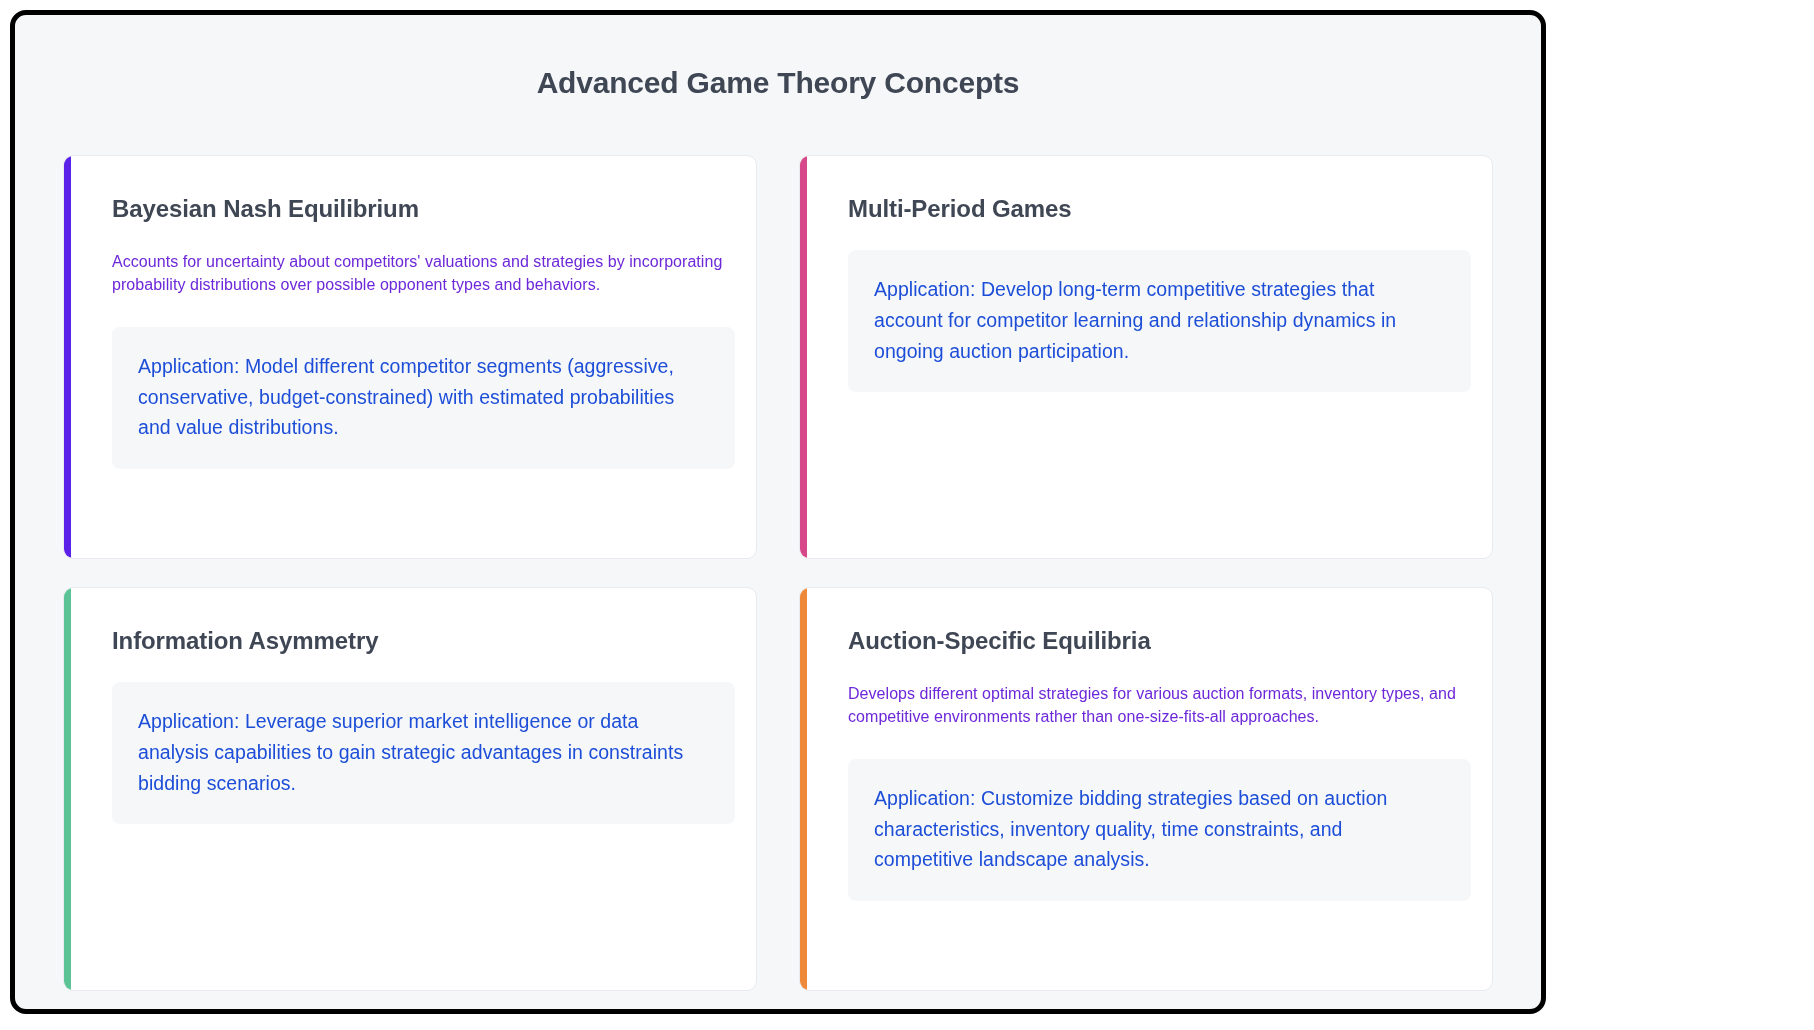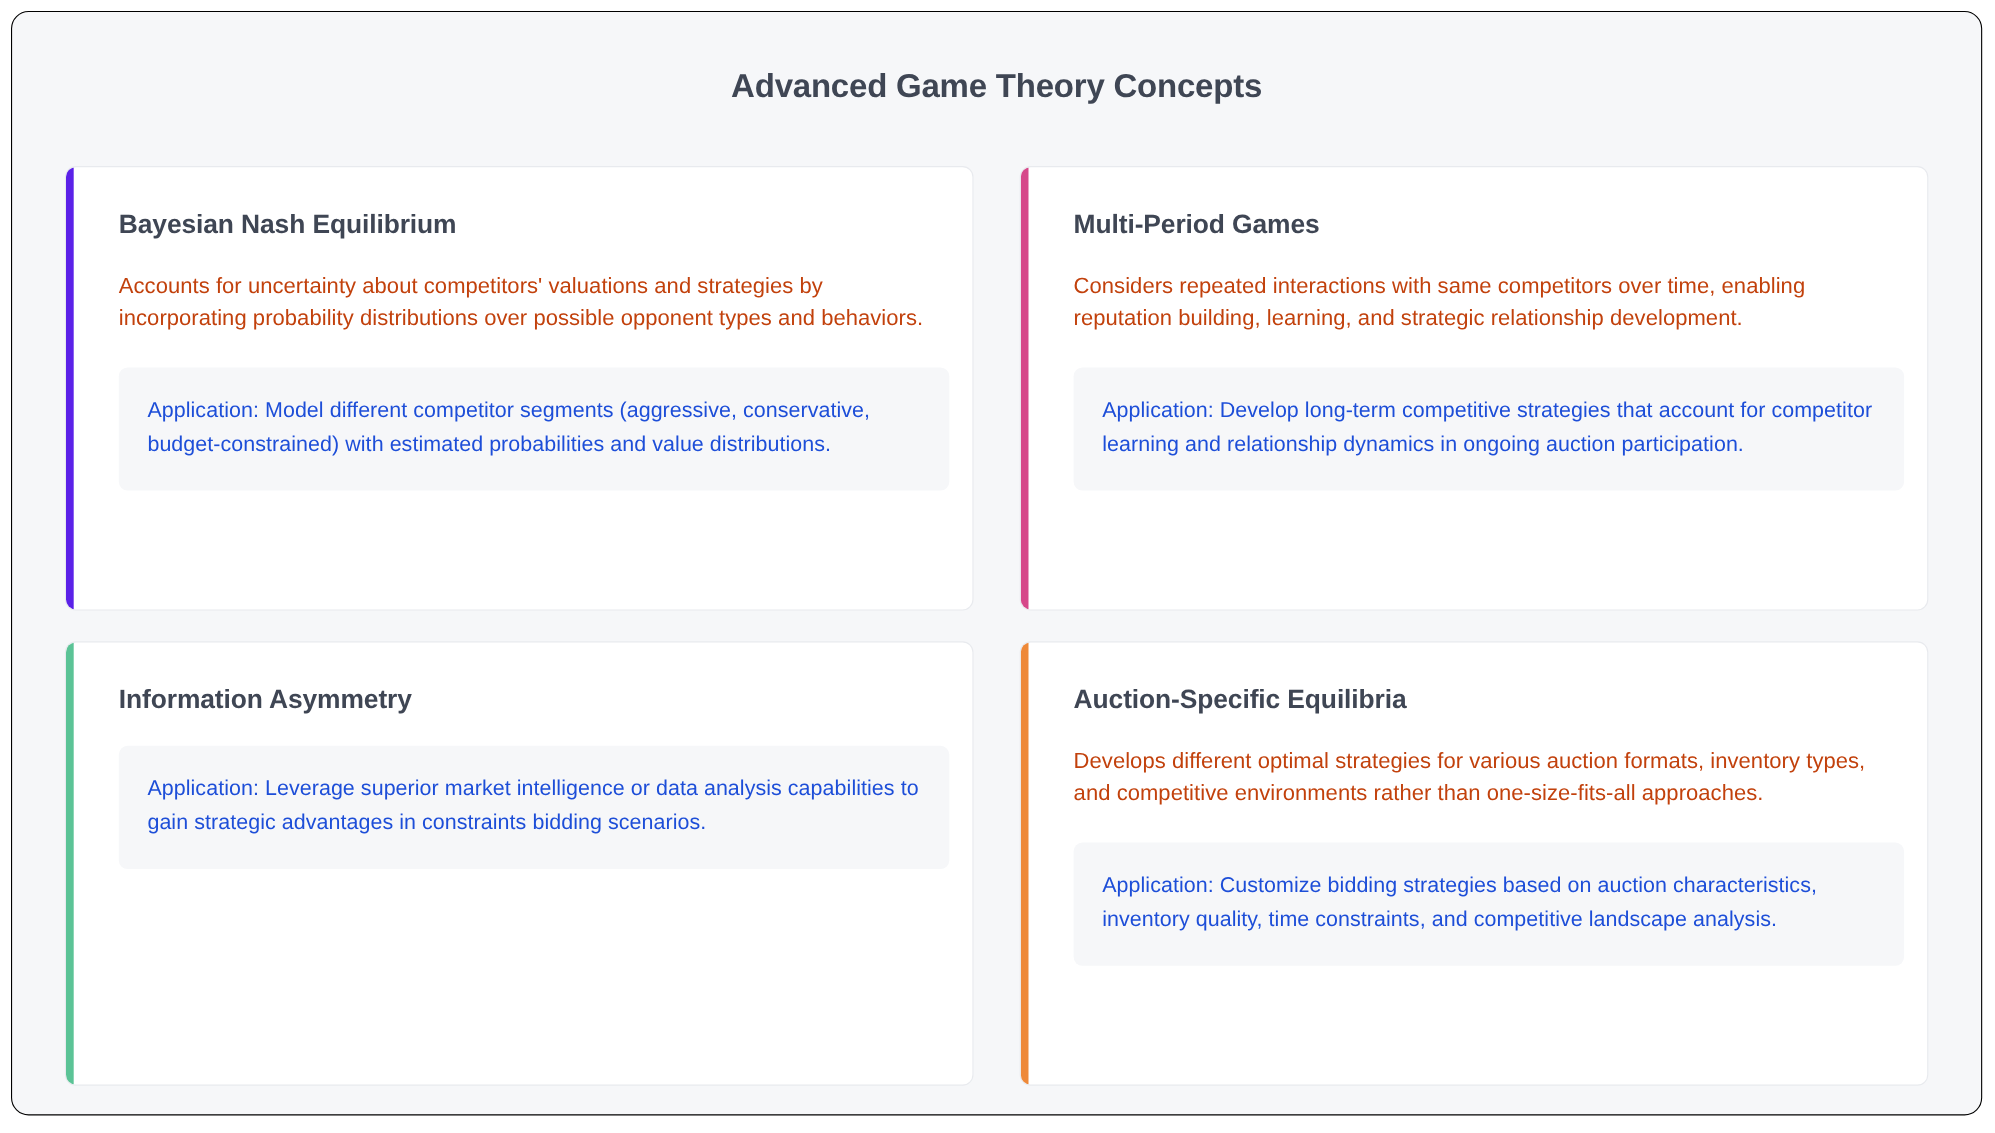--- a/index.html
+++ b/index.html
@@ -9,25 +9,25 @@
     width: 1814px;
     height: 1030px;
     overflow: hidden;
     font-family: "Liberation Sans", sans-serif;
   }
 
   .panel {
     position: absolute;
     left: 10px;
     top: 10px;
-    width: 1792px;
+    width: 1536px;
     height: 1004px;
     box-sizing: border-box;
     background: #f6f7f9;
-    border: 1px solid #000000;
+    border: 5px solid #000000;
     border-radius: 16px;
     overflow: hidden;
   }
 
   .panel-title {
     text-align: center;
     font-size: 30px;
     font-weight: bold;
     color: #3f4654;
     letter-spacing: -0.2px;
@@ -71,22 +71,22 @@
   .card-title {
     font-size: 24px;
     font-weight: bold;
     color: #3f4654;
     margin: 0 0 26px 0;
     line-height: 1.25;
     letter-spacing: -0.1px;
   }
 
   .card-desc {
-    font-size: 20px;
-    color: #c2410c;
+    font-size: 16px;
+    color: #6d28d9;
     line-height: 1.46;
     margin: 0 0 30px 0;
     letter-spacing: 0.05px;
   }
 
   .card-application {
     background: #f6f7f9;
     border-radius: 8px;
     padding: 24px 26px 26px 26px;
     font-size: 19.5px;
@@ -107,21 +107,20 @@
     <div class="card">
       <div class="card-accent" style="background: rgb(91, 33, 232);"></div>
       <h2 class="card-title">Bayesian Nash Equilibrium</h2>
       <p class="card-desc">Accounts for uncertainty about competitors' valuations and strategies by incorporating probability distributions over possible opponent types and behaviors.</p>
       <div class="card-application">Application: Model different competitor segments (aggressive, conservative, budget-constrained) with estimated probabilities and value distributions.</div>
     </div>
 
     <div class="card">
       <div class="card-accent" style="background: rgb(214, 72, 138);"></div>
       <h2 class="card-title">Multi-Period Games</h2>
-      <p class="card-desc">Considers repeated interactions with same competitors over time, enabling reputation building, learning, and strategic relationship development.</p>
       <div class="card-application">Application: Develop long-term competitive strategies that account for competitor learning and relationship dynamics in ongoing auction participation.</div>
     </div>
 
     <div class="card">
       <div class="card-accent" style="background: rgb(91, 195, 150);"></div>
       <h2 class="card-title">Information Asymmetry</h2>
       <div class="card-application">Application: Leverage superior market intelligence or data analysis capabilities to gain strategic advantages in constraints bidding scenarios.</div>
     </div>
 
     <div class="card">

